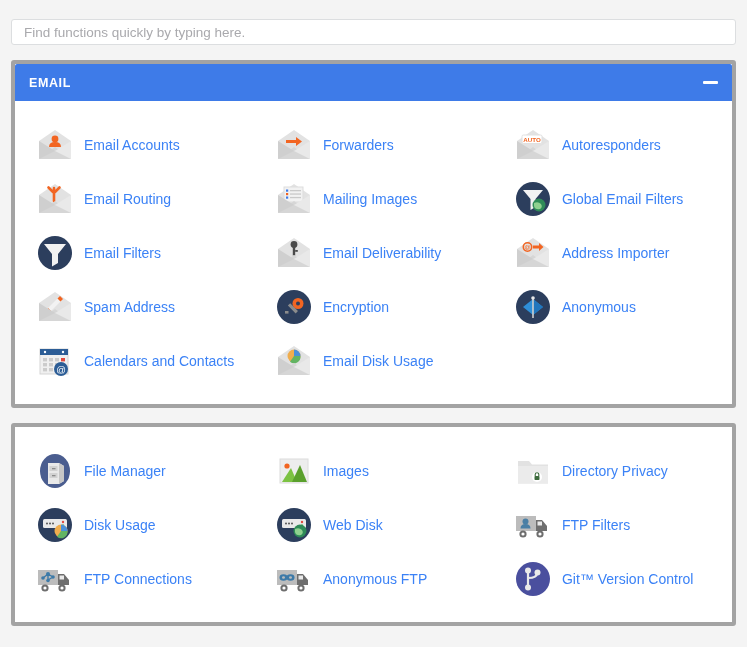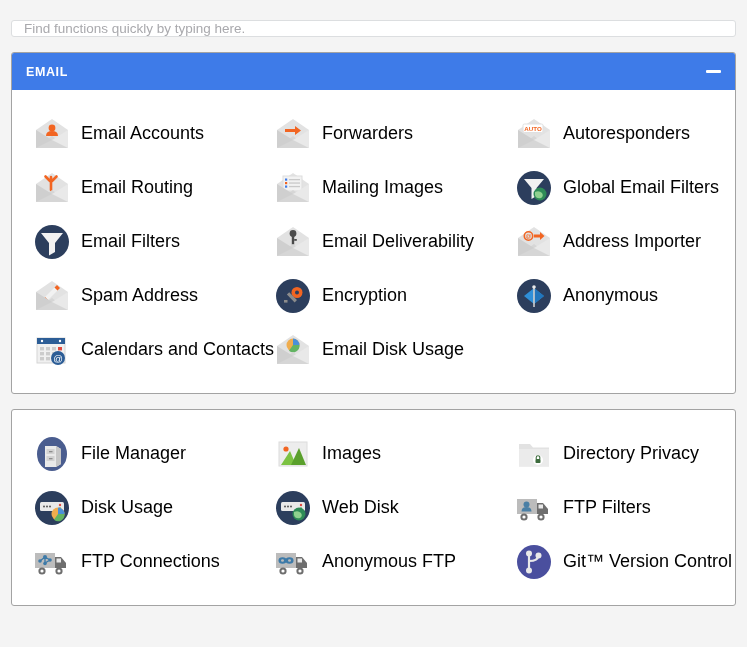--- a/index.html
+++ b/index.html
@@ -9,36 +9,36 @@
     background: #f4f4f4;
     font-family: "Liberation Sans", sans-serif;
     overflow: hidden;
   }
   .page { width: 747px; padding: 0 11px; }
 
   
   .search-wrap { padding-top: 19px; }
   .search-input {
     width: 100%;
-    height: 17px;
+    height: 26px;
     border: 1px solid #dcdee0;
     border-radius: 3px;
     background: #fff;
     padding: 0 12px;
     font-family: "Liberation Sans", sans-serif;
     font-size: 13.5px;
     color: #555;
     outline: none;
   }
   .search-input::placeholder { color: #a9a9ad; }
 
   
   .panel {
     background: #fff;
-    border: 1px solid #a3a3a3;
+    border: 4px solid #a3a3a3;
     border-radius: 3px;
     margin-top: 15px;
   }
   .panel-head {
     background: #3e7be8;
     height: 37px;
     display: flex;
     align-items: center;
     justify-content: space-between;
     padding: 0 14px;
@@ -69,22 +69,22 @@
     text-decoration: none;
     min-height: 37px;
   }
   .item .ico {
     width: 40px; height: 40px;
     flex: 0 0 40px;
     margin-right: 9px;
     display: flex; align-items: center; justify-content: center;
   }
   .item .lbl {
-    color: #000000;
-    font-size: 18px;
+    color: #3b82f6;
+    font-size: 14px;
     line-height: 1.2;
     white-space: nowrap;
   }
   svg { display: block; }
 </style>
 </head>
 <body>
 
 <div class="page">
 

